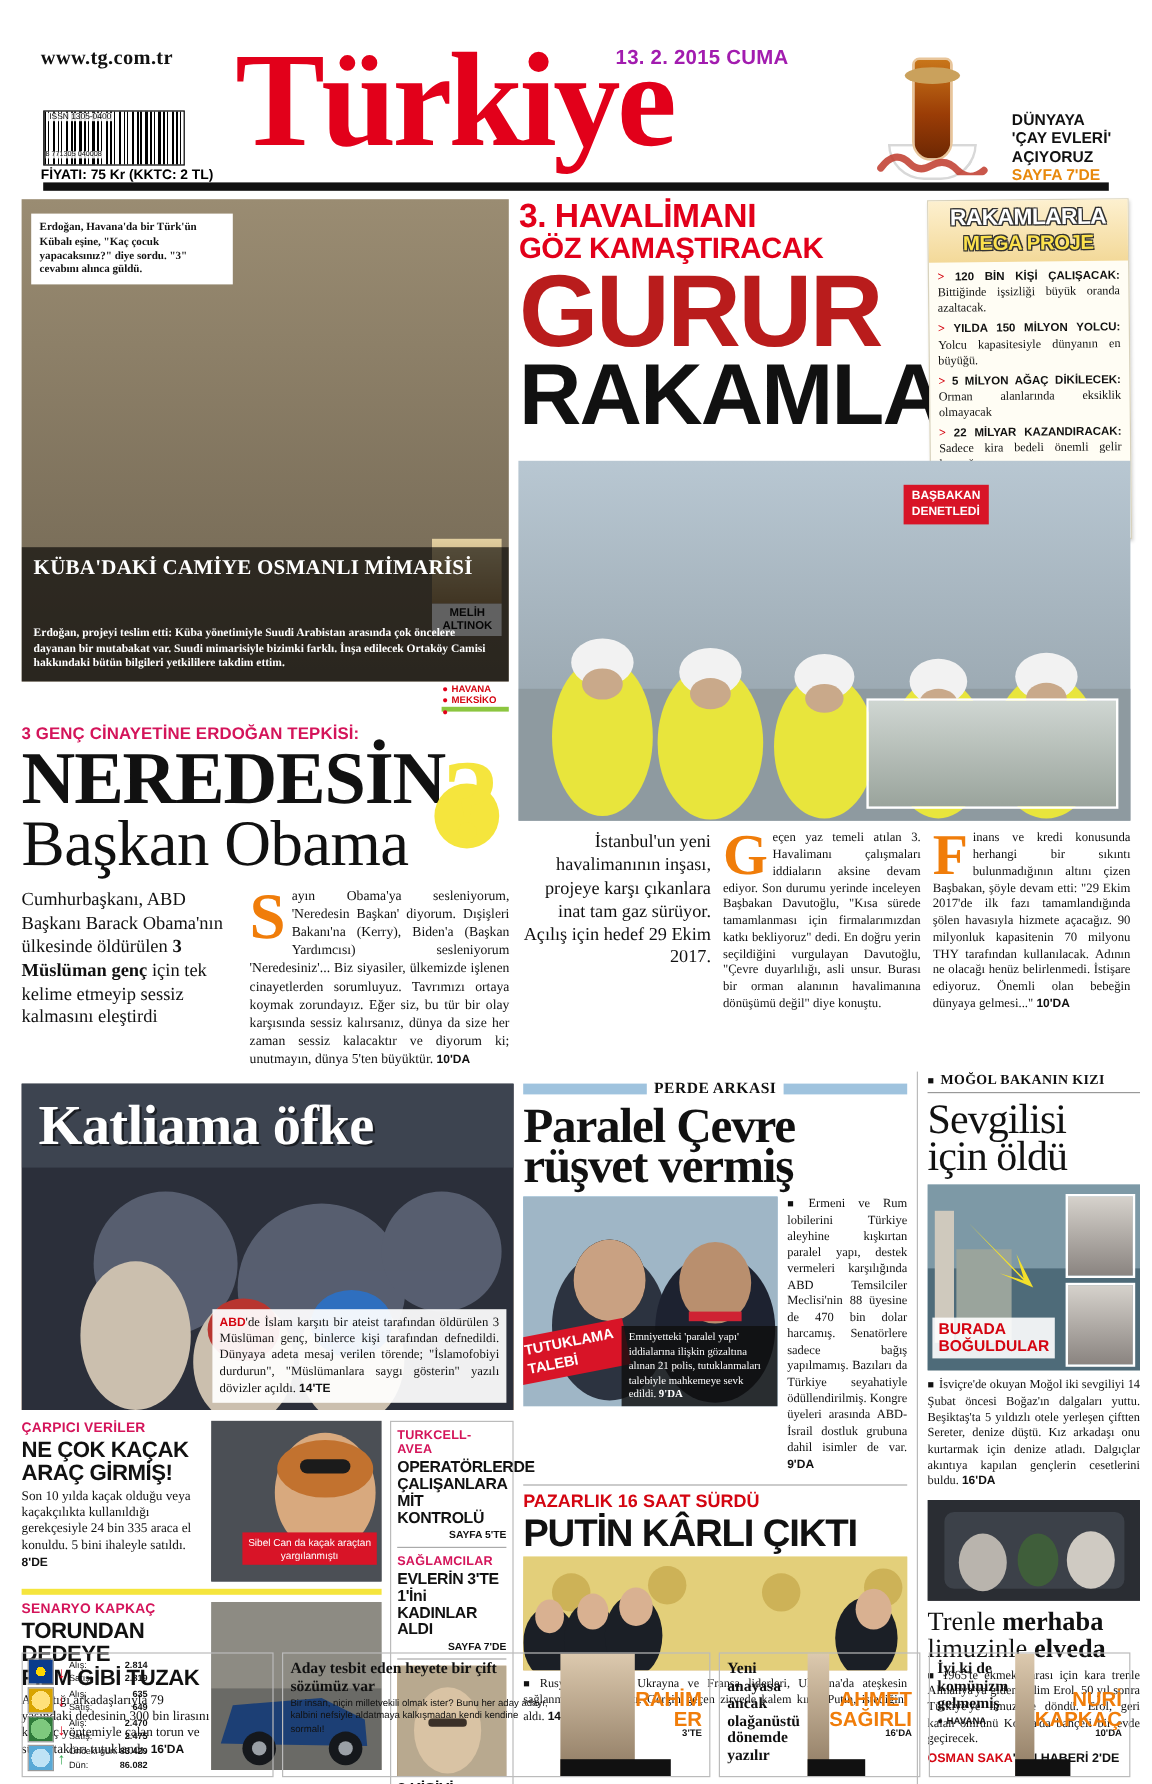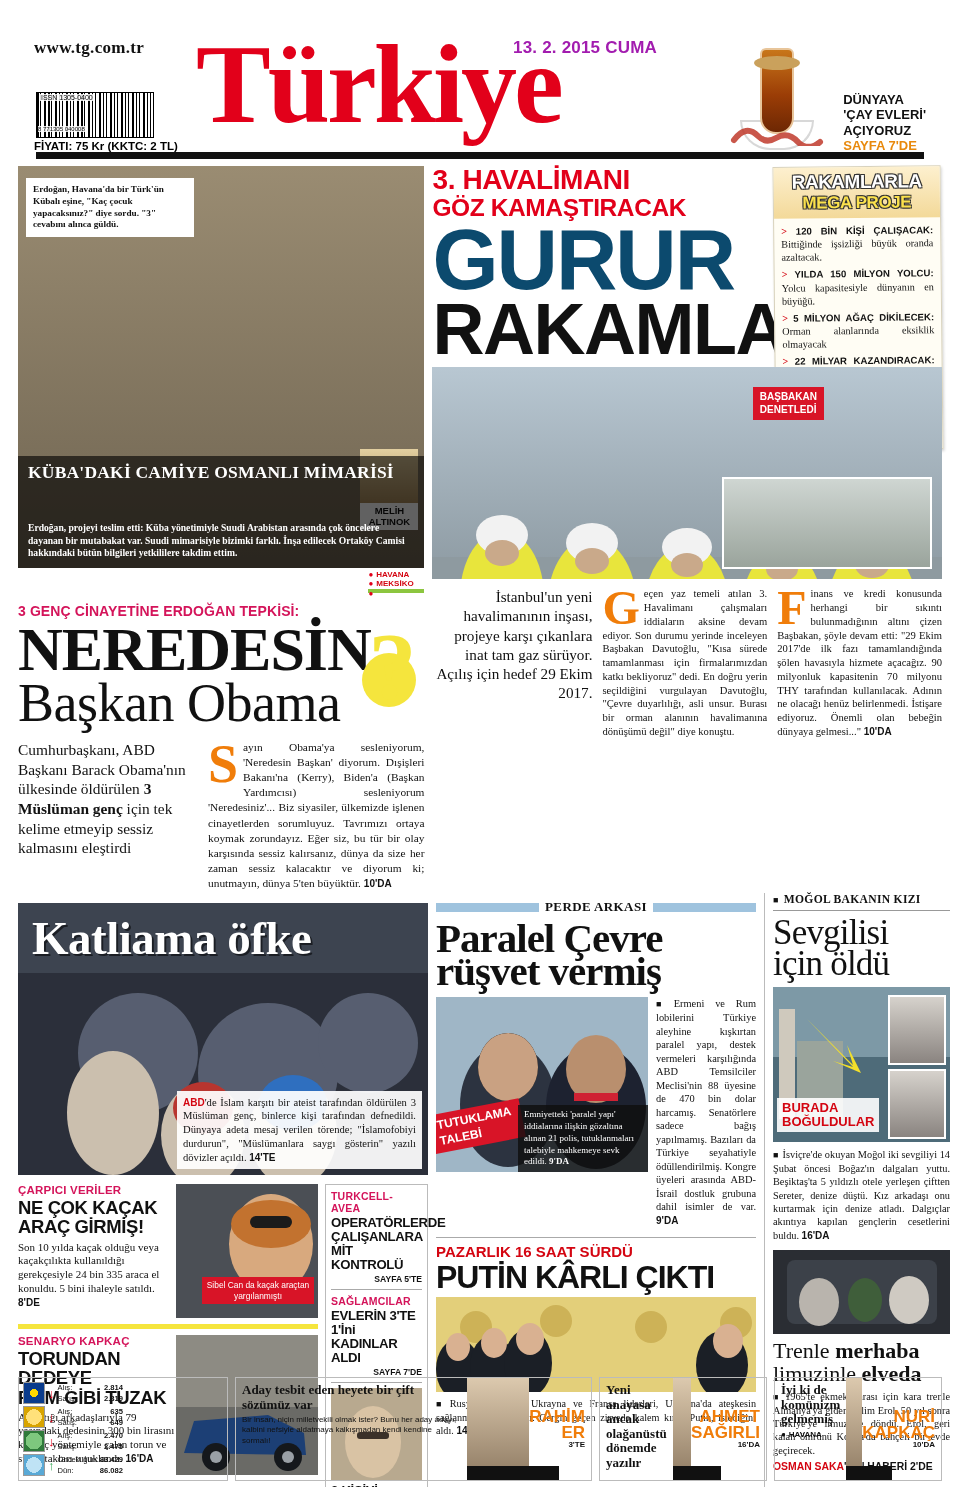--- a/index.html
+++ b/index.html
@@ -177,21 +177,21 @@
   .air-kicker1 {
     font-family: "Liberation Sans", sans-serif; font-weight: bold;
     font-size: 28px; color: #e2001a; line-height: 1.02; letter-spacing: -.4px;
   }
   .air-kicker2 {
     font-family: "Liberation Sans", sans-serif; font-weight: bold;
     font-size: 24.5px; color: #e2001a; line-height: 1.05; letter-spacing: -.4px;
   }
   .air-huge {
     font-family: "Liberation Sans", sans-serif; font-weight: bold;
-    font-size: 85px; line-height: .85; letter-spacing: -2px; color: #0c4a6e;
+    font-size: 85px; line-height: .85; letter-spacing: -2px; color: #b91c1c;
     margin-top: 4px;
   }
   .air-huge2 {
     font-family: "Liberation Sans", sans-serif; font-weight: bold;
     font-size: 72px; line-height: .9; letter-spacing: -1.5px; color: #111;
   }
   .facts {
     position: absolute; right: 0; top: 0; width: 168px;
     background: #fffdf4; border: 1px solid #d8d2bd;
     box-shadow: 1px 2px 3px rgba(0,0,0,.18);
@@ -212,21 +212,21 @@
     letter-spacing: -.4px;
   }
   .facts ul { list-style: none; padding: 6px 7px 8px 7px; }
   .facts li {
     font-family: "Liberation Serif", serif; font-size: 10.2px; line-height: 1.28;
     margin-bottom: 4px; text-align: justify;
   }
   .facts li b { font-family: "Liberation Sans", sans-serif; font-size: 9.6px; }
   .facts li .arw { color: #d40511; font-weight: bold; }
 
-  .air-photo { position: relative; height: 212px; margin-top: 6px; }
+  .air-photo { position: relative; height: 300px; margin-top: 23px; }
   .badge-red {
     position: absolute; background: #d81427; color: #fff;
     font-family: "Liberation Sans", sans-serif; font-weight: bold;
     font-size: 10px; line-height: 1.25; padding: 4px 7px;
   }
   .inset-render {
     position: absolute; right: 10px; bottom: 10px; width: 210px; height: 92px;
     background: linear-gradient(180deg,#cfd6d2,#9aa49c); border: 2px solid #fff;
   }
   .air-text { display: flex; gap: 10px; margin-top: 8px; }

